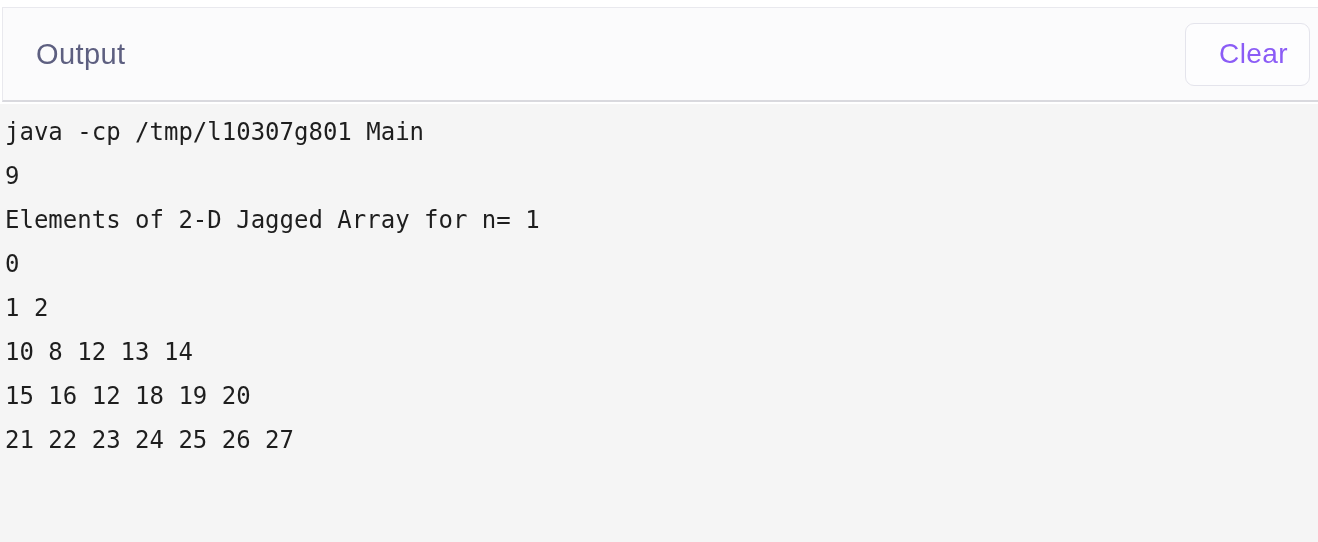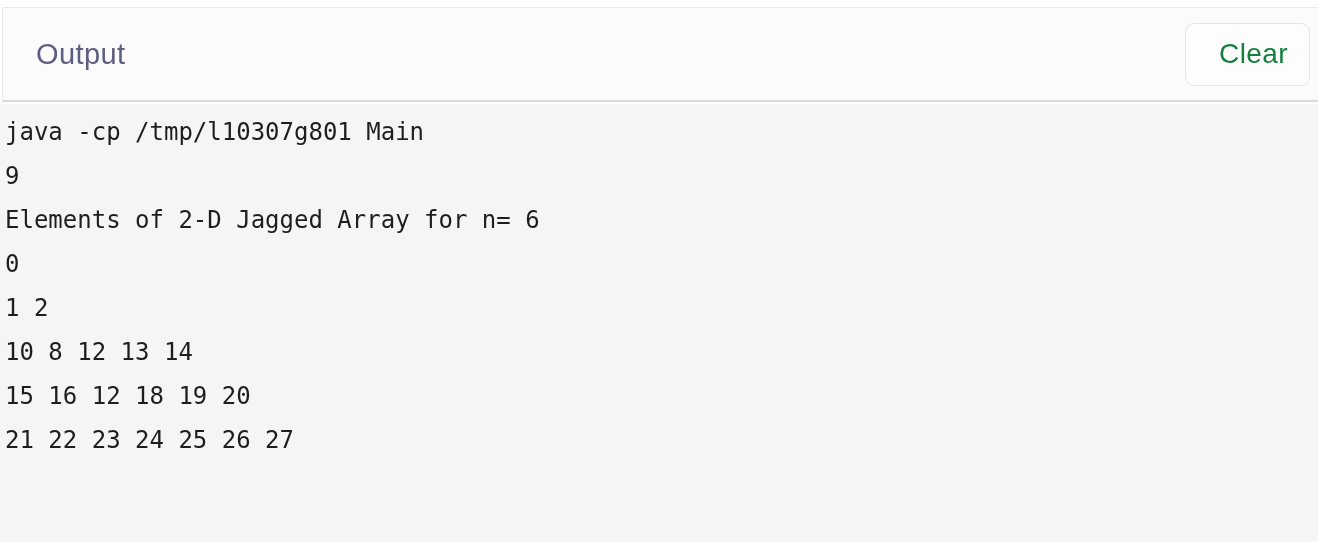--- a/index.html
+++ b/index.html
@@ -39,21 +39,21 @@
     letter-spacing: 0.4px;
     color: #5d5f80;
   }
   .clear-btn {
     margin-right: 8px;
     width: 125px;
     height: 63px;
     background: #fdfdfe;
     border: 1.5px solid #e4e4ec;
     border-radius: 9px;
-    color: #15803d;
+    color: #8b5cf6;
     font-family: "Liberation Sans", sans-serif;
     font-size: 28px;
     letter-spacing: 0.4px;
     display: flex;
     align-items: center;
     justify-content: center;
     cursor: pointer;
     padding-left: 18px;
   }
   .console-area {
@@ -80,21 +80,21 @@
 <div class="output-panel">
 
   <div class="output-header">
     <span class="output-title">Output</span>
     <button class="clear-btn">Clear</button>
   </div>
 
   <div class="console-area">
       <div class="console-line">java -cp /tmp/l10307g801 Main</div>
       <div class="console-line">9</div>
-      <div class="console-line">Elements of 2-D Jagged Array for n= 6</div>
+      <div class="console-line">Elements of 2-D Jagged Array for n= 1</div>
       <div class="console-line">0</div>
       <div class="console-line">1 2</div>
       <div class="console-line">10 8 12 13 14</div>
       <div class="console-line">15 16 12 18 19 20</div>
       <div class="console-line">21 22 23 24 25 26 27</div>
     </div>
 
 </div>
 
 </body></html>

